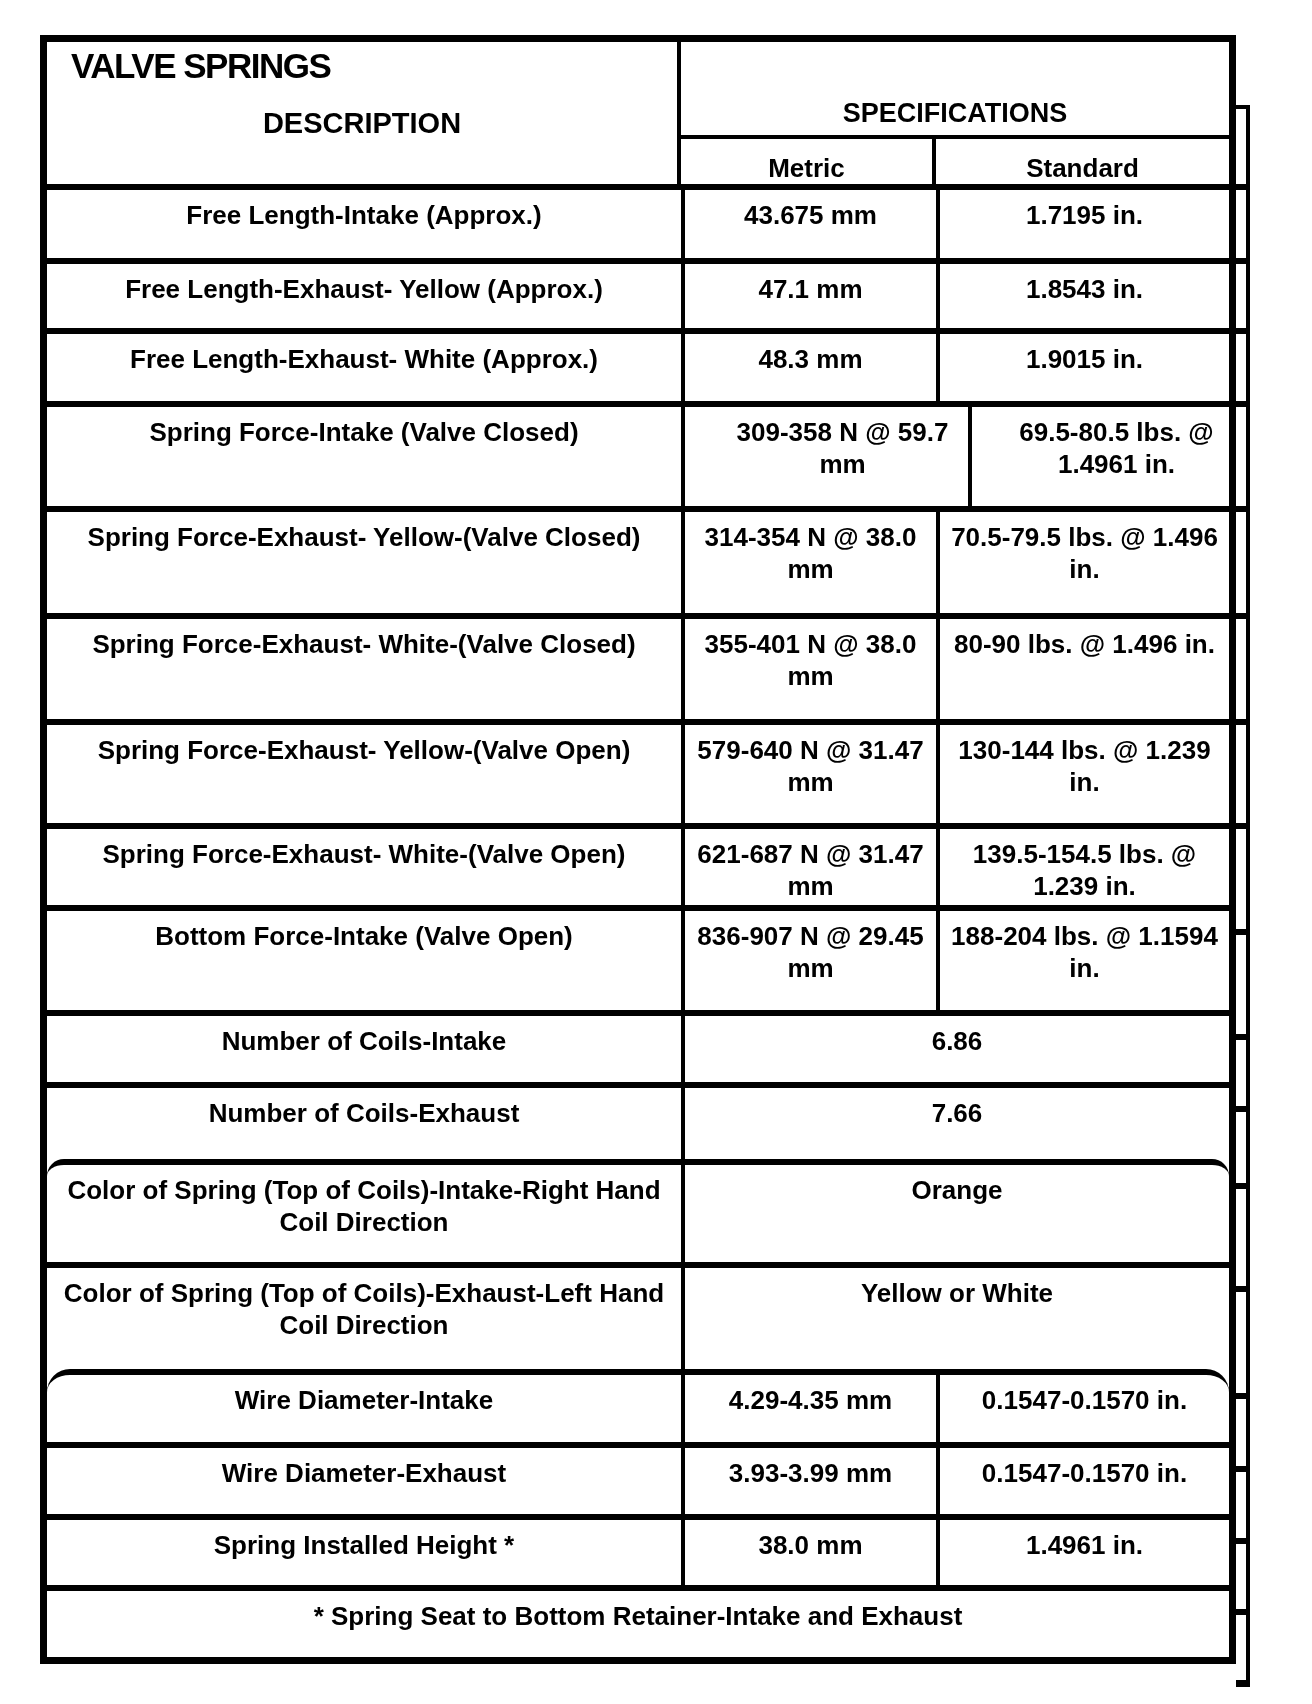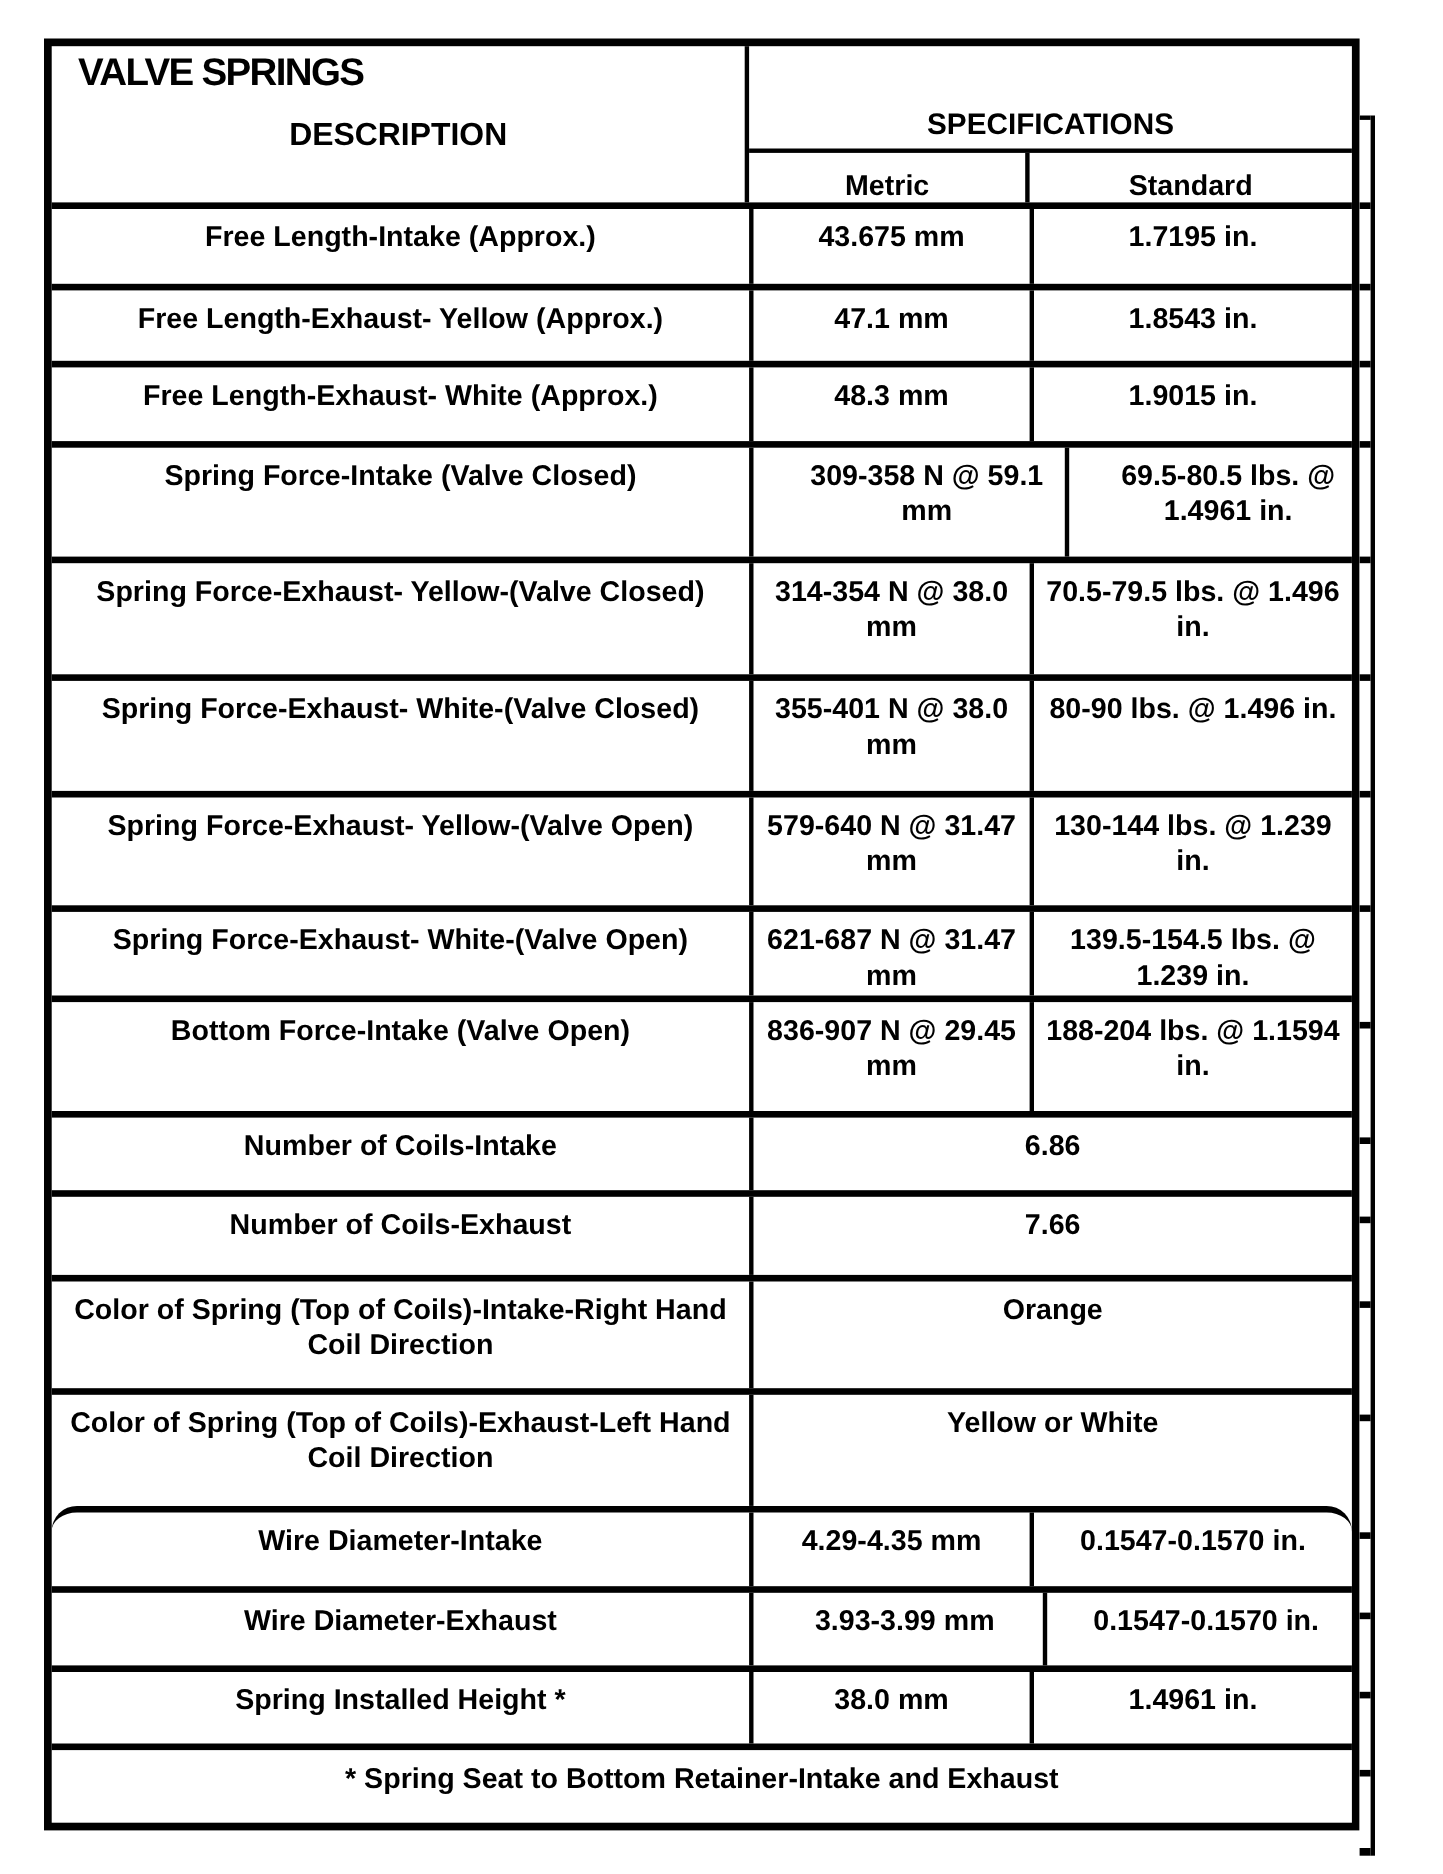--- a/index.html
+++ b/index.html
@@ -98,21 +98,21 @@
           <div class="cell metric">47.1 mm</div>
           <div class="cell standard">1.8543 in.</div>
         </div>
         <div class="row" style="height: 73px;">
           <div class="cell desc">Free Length-Exhaust- White (Approx.)</div>
           <div class="cell metric">48.3 mm</div>
           <div class="cell standard">1.9015 in.</div>
         </div>
         <div class="row" style="height: 105px; gap: 32px;">
           <div class="cell desc">Spring Force-Intake (Valve Closed)</div>
-          <div class="cell metric">309-358 N @ 59.1 mm</div>
+          <div class="cell metric">309-358 N @ 59.7 mm</div>
           <div class="cell standard">69.5-80.5 lbs. @ 1.4961 in.</div>
         </div>
         <div class="row" style="height: 107px;">
           <div class="cell desc">Spring Force-Exhaust- Yellow-(Valve Closed)</div>
           <div class="cell metric">314-354 N @ 38.0 mm</div>
           <div class="cell standard">70.5-79.5 lbs. @ 1.496 in.</div>
         </div>
         <div class="row" style="height: 106px;">
           <div class="cell desc">Spring Force-Exhaust- White-(Valve Closed)</div>
           <div class="cell metric">355-401 N @ 38.0 mm</div>
@@ -134,34 +134,34 @@
           <div class="cell standard">188-204 lbs. @ 1.1594 in.</div>
         </div>
         <div class="row" style="height: 72px;">
           <div class="cell desc">Number of Coils-Intake</div>
           <div class="cell merged">6.86</div>
         </div>
         <div class="row" style="height: 77px;">
           <div class="cell desc">Number of Coils-Exhaust</div>
           <div class="cell merged">7.66</div>
         </div>
-        <div class="row" style="height: 103px;">
+        <div class="row" style="height: 103px; border-radius: 17px;">
           <div class="cell desc">Color of Spring (Top of Coils)-Intake-Right Hand Coil Direction</div>
           <div class="cell merged">Orange</div>
         </div>
         <div class="row" style="height: 107px;">
           <div class="cell desc">Color of Spring (Top of Coils)-Exhaust-Left Hand Coil Direction</div>
           <div class="cell merged">Yellow or White</div>
         </div>
         <div class="row" style="height: 73px; border-radius: 23px;">
           <div class="cell desc">Wire Diameter-Intake</div>
           <div class="cell metric">4.29-4.35 mm</div>
           <div class="cell standard">0.1547-0.1570 in.</div>
         </div>
-        <div class="row" style="height: 72px; gap: 12px;">
+        <div class="row" style="height: 72px;">
           <div class="cell desc">Wire Diameter-Exhaust</div>
           <div class="cell metric">3.93-3.99 mm</div>
           <div class="cell standard">0.1547-0.1570 in.</div>
         </div>
         <div class="row" style="height: 71px;">
           <div class="cell desc">Spring Installed Height *</div>
           <div class="cell metric">38.0 mm</div>
           <div class="cell standard">1.4961 in.</div>
         </div>
       </div>

